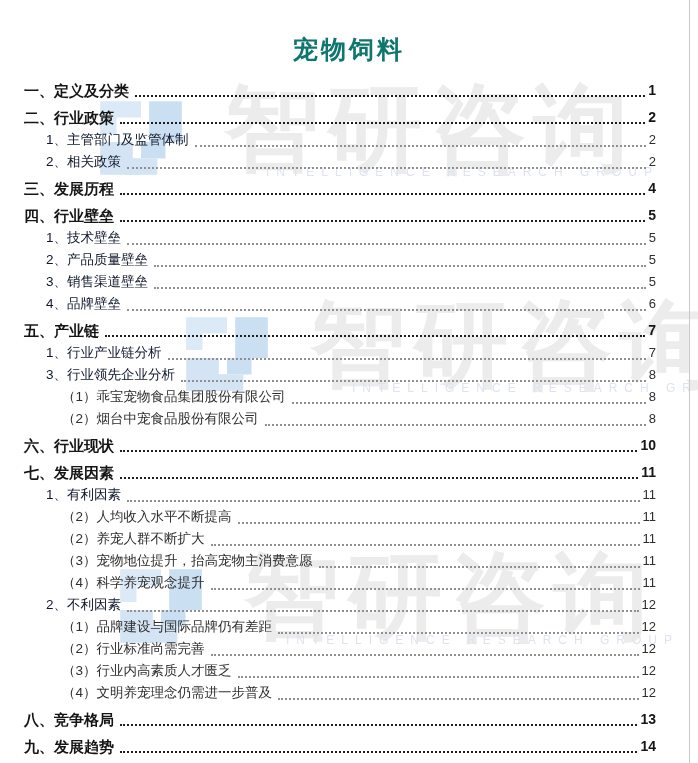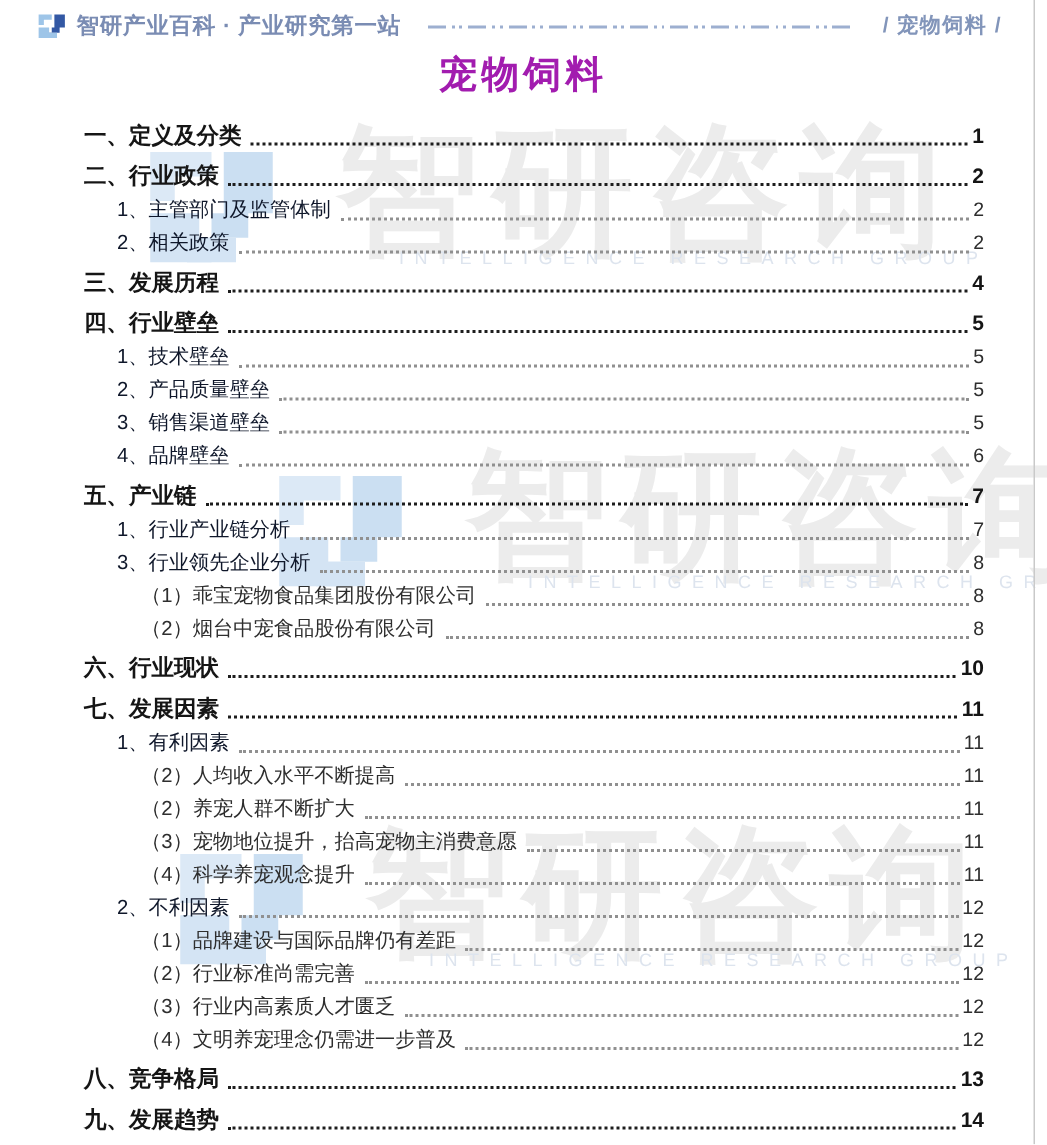--- a/index.html
+++ b/index.html
@@ -34,40 +34,40 @@
   }
   .header-right {
     white-space:nowrap; font-size:14px; font-weight:bold;
     color:#8295ba; letter-spacing:1px;
   }
   
   .doc-title {
     position:absolute; top:33px; left:0; width:100%;
     text-align:center; z-index:2;
     font-family:"Liberation Serif", serif;
-    font-size:25px; font-weight:bold; color:#a21caf; letter-spacing:3px;
+    font-size:25px; font-weight:bold; color:#0f766e; letter-spacing:3px;
   }
   
   .watermark {
     position:absolute; display:flex; align-items:flex-start;
     z-index:0; pointer-events:none; white-space:nowrap;text-align:center;
   }
   .wm-logo { width:98px; height:104px; flex:0 0 auto; margin-top:6px; }
   .wm-body { margin-left:12px; }
   .wm-text {
     font-size:95px; font-weight:bold; line-height:1.02;
     color:#ececec; letter-spacing:8px;
   }
   .wm-sub {
     margin-top:-12px; padding-left:64px;
     font-size:12px; font-weight:normal; letter-spacing:7px; color:#dde4ee;
   }
   
   .toc {
-    position:absolute; left:56px; right:42px; top:74px; z-index:1;
+    position:absolute; left:24px; right:42px; top:74px; z-index:1;
   }
   .toc-row { display:flex; align-items:flex-end; height:22px; }
   .toc-row.l1 { margin-top:5px; }
   .toc-label { line-height:21px; white-space:nowrap; }
   .l1 .toc-label { font-size:15px; font-weight:bold; color:#151515; }
   .l2 .toc-label { font-size:13.5px; color:#0f172a; padding-left:22px; }
   .l3 .toc-label { font-size:13.5px; color:#2e2e2e; padding-left:38px; }
   .leader { flex:1; margin:0 3px 4px 6px; }
   .l1 .leader { border-bottom:2px dotted #1d1d1d; }
   .l2 .leader, .l3 .leader { border-bottom:2px dotted #909090; margin-bottom:3px; }
@@ -106,30 +106,20 @@
       <path fill="#dce9f6" d="M2 3h10v4H6v4H2z"></path>
       <path fill="#cbdff2" d="M14 3h8v10H12v8H8v-4h10v-4h-4z"></path>
       <path fill="#d4e4f4" d="M2 13h8v4h6v4H2z"></path>
     </svg>
     <div class="wm-body">
       <div class="wm-text">智研咨询</div>
       <div class="wm-sub">INTELLIGENCE RESEARCH GROUP</div>
     </div>
   </div>
 
-  <div class="header">
-    <svg class="logo-icon" viewBox="0 0 24 24">
-      <path fill="#9ec5e8" d="M2 3h10v4H6v4H2z"></path>
-      <path fill="#3358a4" d="M14 3h8v10H12v8H8v-4h10v-4h-4z"></path>
-      <path fill="#9ec5e8" d="M2 13h8v4h6v4H2z"></path>
-    </svg>
-    <span class="logo-text">智研产业百科 · 产业研究第一站</span>
-    <span class="dash-line"></span>
-    <span class="header-right">/  宠物饲料  /</span>
-  </div>
 
   <div class="doc-title">宠物饲料</div>
 
   <div class="toc">
       <div class="toc-row l1">
         <span class="toc-label">一、定义及分类</span>
         <span class="leader"></span>
         <span class="page-num">1</span>
       </div>
       <div class="toc-row l1">

